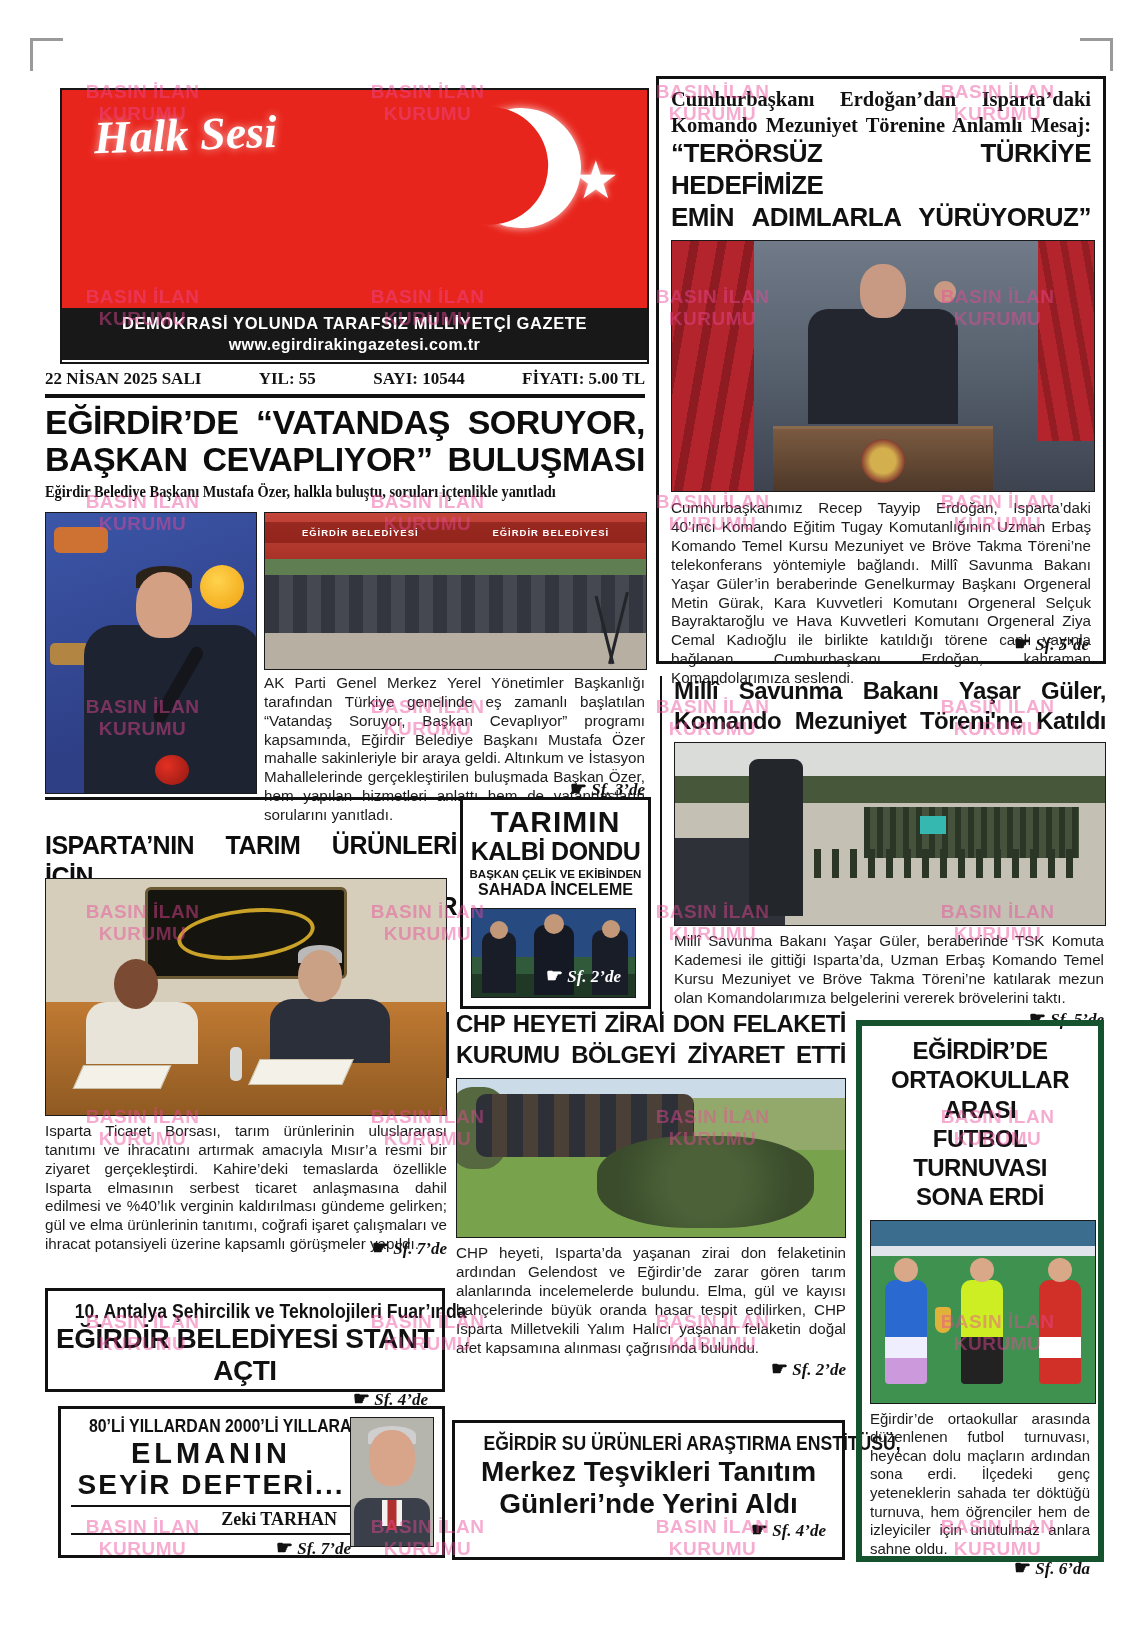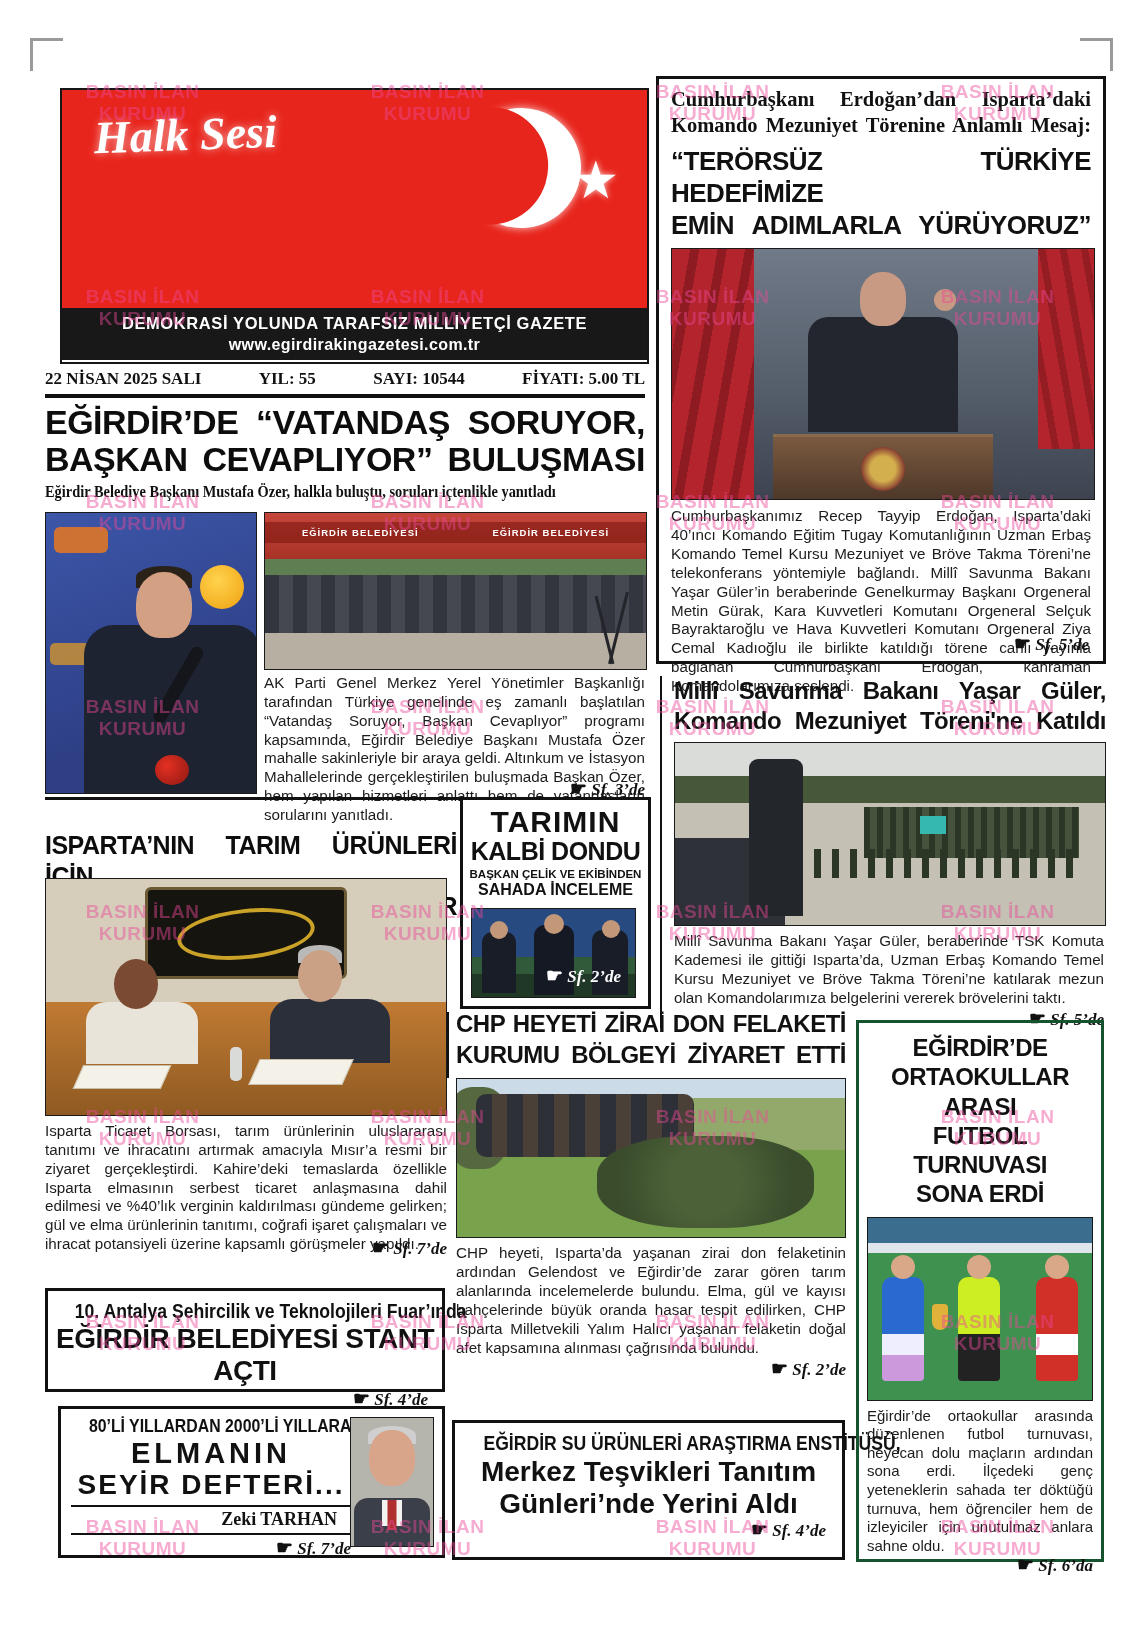--- a/index.html
+++ b/index.html
@@ -81,21 +81,21 @@
   #elma-txt .l2{font:800 29px/1.1 "Liberation Sans",sans-serif;letter-spacing:4px;}
   #elma-txt .l3{font:800 28px/1.1 "Liberation Sans",sans-serif;letter-spacing:2px;}
   #elma-txt .hr{height:2px;background:#111;margin:4px 0 2px;}
   #elma-txt .auth{font:700 18px/1.2 "Liberation Serif",serif;text-align:right;padding-right:14px;}
   #elma-txt .hr2{height:2px;background:#111;margin:2px 0 3px;}
   #ph-tarhan{right:8px;top:8px;width:82px;height:128px;}
   
   #box-erdogan{position:absolute;left:656px;top:76px;width:450px;height:588px;border:3px solid #111;
                box-sizing:border-box;padding:8px 12px;}
   #box-erdogan .kick{font:700 20.5px/1.25 "Liberation Serif",serif;}
-  #box-erdogan .hl2{font:800 26px/1.22 "Liberation Sans",sans-serif;letter-spacing:-.5px;margin-top:8px;}
+  #box-erdogan .hl2{font:800 26px/1.22 "Liberation Sans",sans-serif;letter-spacing:-.5px;margin-top:0;}
   #ph-erdogan{position:relative;width:422px;height:250px;border:1px solid #1a1a1a;overflow:hidden;margin-top:7px;}
   #box-erdogan .body-txt{margin-top:7px;}
   #ref-erdogan{position:absolute;right:14px;bottom:8px;}
   
   #sec-guler{position:absolute;left:660px;top:676px;width:446px;border-left:2px solid #111;padding-left:12px;
              box-sizing:border-box;}
   #sec-guler .hl3{font:800 24px/1.25 "Liberation Sans",sans-serif;letter-spacing:-.5px;}
   #ph-parade{position:relative;width:430px;height:182px;border:1px solid #1a1a1a;overflow:hidden;margin-top:6px;}
   #sec-guler .body-txt{margin-top:6px;width:430px;}
   #ref-guler{width:430px;margin-top:2px;}
@@ -107,21 +107,21 @@
   #sec-chp .body-txt{margin-top:6px;}
   #ref-chp{margin-top:2px;}
   
   #box-su{position:absolute;left:452px;top:1420px;width:393px;height:140px;border:3px solid #111;
           box-sizing:border-box;text-align:center;padding-top:8px;}
   #box-su .l1{font:800 20px/1.25 "Liberation Sans",sans-serif;}
   #box-su .l2{font:800 28px/1.15 "Liberation Sans",sans-serif;}
   #box-su .l3{font:800 28px/1.15 "Liberation Sans",sans-serif;}
   #box-su .ref{margin:0 16px 0 0;}
   
-  #box-futbol{position:absolute;left:856px;top:1020px;width:248px;height:542px;border:3px solid #14532d;
+  #box-futbol{position:absolute;left:856px;top:1020px;width:248px;height:542px;border:6px solid #14532d;
               box-sizing:border-box;padding:10px 8px;text-align:center;}
   #box-futbol .fl{font:800 24px/1.22 "Liberation Sans",sans-serif;letter-spacing:-.5px;}
   #ph-futbol{position:relative;width:224px;height:182px;border:1px solid #1a1a1a;overflow:hidden;
              margin:8px auto 6px;}
   #box-futbol .body-txt{text-align:justify;font-size:15px;}
   #ref-futbol{margin-top:0px;}
   
   #ph-mayor{background:linear-gradient(160deg,#3c56a8,#2e3f86 70%);}
   #ph-mayor .blob1{left:8px;top:14px;width:54px;height:26px;background:#e87820;border-radius:6px;opacity:.85;}
   #ph-mayor .blob2{left:4px;top:130px;width:40px;height:22px;background:#e8a020;border-radius:5px;opacity:.7;}

